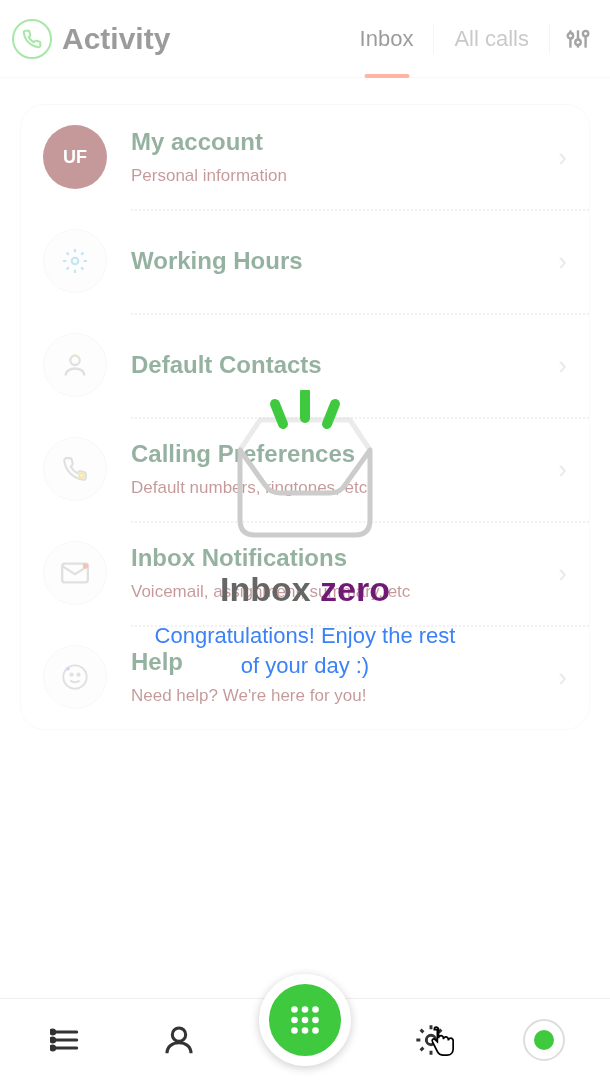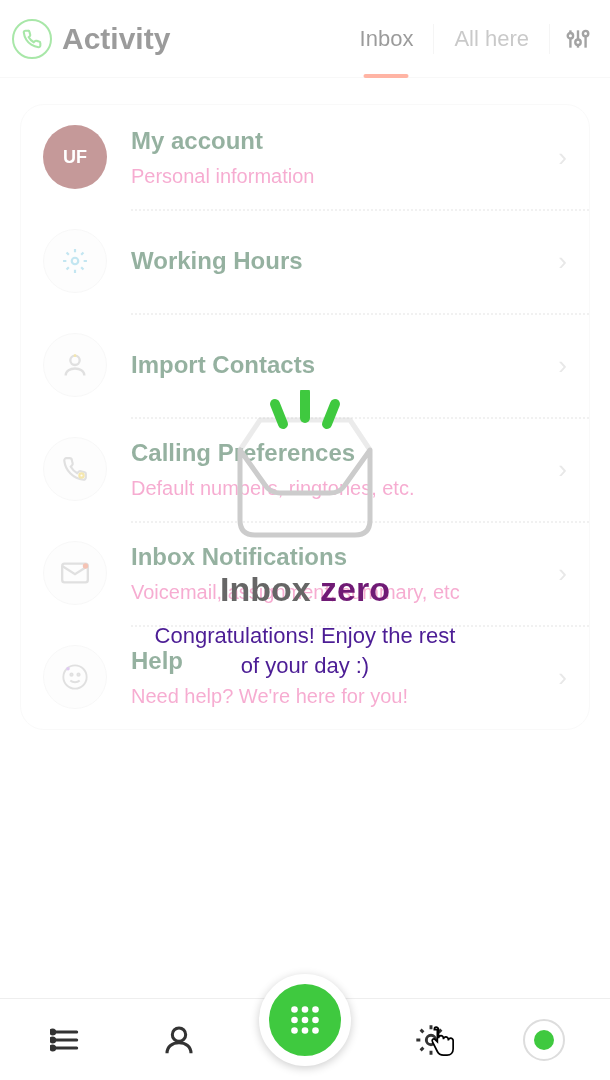--- a/index.html
+++ b/index.html
@@ -101,22 +101,22 @@
       font-size: 18px;
       border: none;
     }
     .row-text { flex: 1; }
     .row-title {
       font-size: 24px;
       font-weight: 700;
       color: #14532d;
     }
     .row-sub {
-      font-size: 20px;
-      color: #ec4899;
+      font-size: 17px;
+      color: #7f1d1d;
       margin-top: 10px;
     }
     .chevron {
       color: #ccc;
       font-size: 26px;
     }
     .overlay {
       position: absolute;
       inset: 0;
       background: rgba(255,255,255,0.55);
@@ -126,21 +126,21 @@
       padding-top: 390px;
       pointer-events: none;
     }
     .inbox-illustration {
       width: 170px; height: 140px;
       position: relative;
       margin-bottom: 40px;
     }
     .inbox-msg {
       font-size: 22px;
-      color: #4c1d95;
+      color: #3b82f6;
       text-align: center;
       line-height: 1.35;
       max-width: 320px;
     }
     .inbox-zero-title {
       font-size: 34px;
       font-weight: 700;
       margin-bottom: 12px;
     }
     .iz-1 { color: #666; }
@@ -201,21 +201,21 @@
     <svg width="20" height="20" viewBox="0 0 24 24" fill="none" stroke="#3fc93f" stroke-width="2.5">
       <path d="M22 16.92v3a2 2 0 0 1-2.18 2 19.79 19.79 0 0 1-8.63-3.07 19.5 19.5 0 0 1-6-6A19.79 19.79 0 0 1 2.11 4.18 2 2 0 0 1 4.09 2h3a2 2 0 0 1 2 1.72c.13.96.36 1.9.7 2.81a2 2 0 0 1-.45 2.11L8.09 9.91a16 16 0 0 0 6 6l1.27-1.27a2 2 0 0 1 2.11-.45c.91.34 1.85.57 2.81.7A2 2 0 0 1 22 16.92z"></path>
     </svg>
   </div>
   <div class="page-title">Activity</div>
   <div class="tab active">
     <span>Inbox</span>
   </div>
   <div class="tab-sep"></div>
   <div class="tab">
-    <span>All here</span>
+    <span>All calls</span>
   </div>
   <div class="tab-sep"></div>
   <div class="filter-icon">
     <svg width="26" height="26" viewBox="0 0 24 24" fill="none" stroke="#333" stroke-width="2.2">
       <line x1="5" y1="4" x2="5" y2="20"></line>
         <circle cx="5" cy="9" r="2.5" fill="#fff"></circle>
       <line x1="12" y1="4" x2="12" y2="20"></line>
         <circle cx="12" cy="15" r="2.5" fill="#fff"></circle>
       <line x1="19" y1="4" x2="19" y2="20"></line>
         <circle cx="19" cy="7" r="2.5" fill="#fff"></circle>
@@ -246,21 +246,21 @@
   </div>
   <div class="row">
     <div class="row-icon">
       <svg width="28" height="28" viewBox="0 0 24 24" stroke="#bbb" stroke-width="2" fill="none">
           <circle cx="12" cy="8" r="4"></circle>
           <path d="M4 21c0-4 4-6 8-6s8 2 8 6"></path>
           <circle cx="12" cy="4" r="1.2" fill="#e8c94a" stroke="none"></circle>
         </svg>
     </div>
     <div class="row-text">
-      <div class="row-title">Import Contacts</div>
+      <div class="row-title">Default Contacts</div>
     </div>
     <div class="chevron">›</div>
   </div>
   <div class="row">
     <div class="row-icon">
       <svg width="26" height="26" viewBox="0 0 24 24" stroke="#bbb" stroke-width="2" fill="none">
           <path d="M22 16.9v3a2 2 0 0 1-2.2 2A20 20 0 0 1 2.1 4.2 2 2 0 0 1 4.1 2h3a2 2 0 0 1 2 1.7c.1 1 .4 1.9.7 2.8a2 2 0 0 1-.5 2.1L8.1 9.9a16 16 0 0 0 6 6l1.3-1.3a2 2 0 0 1 2.1-.5c.9.3 1.8.6 2.8.7A2 2 0 0 1 22 16.9z"></path>
           <circle cx="18" cy="18" r="2" stroke="#e8c94a"></circle>
         </svg>
     </div>

